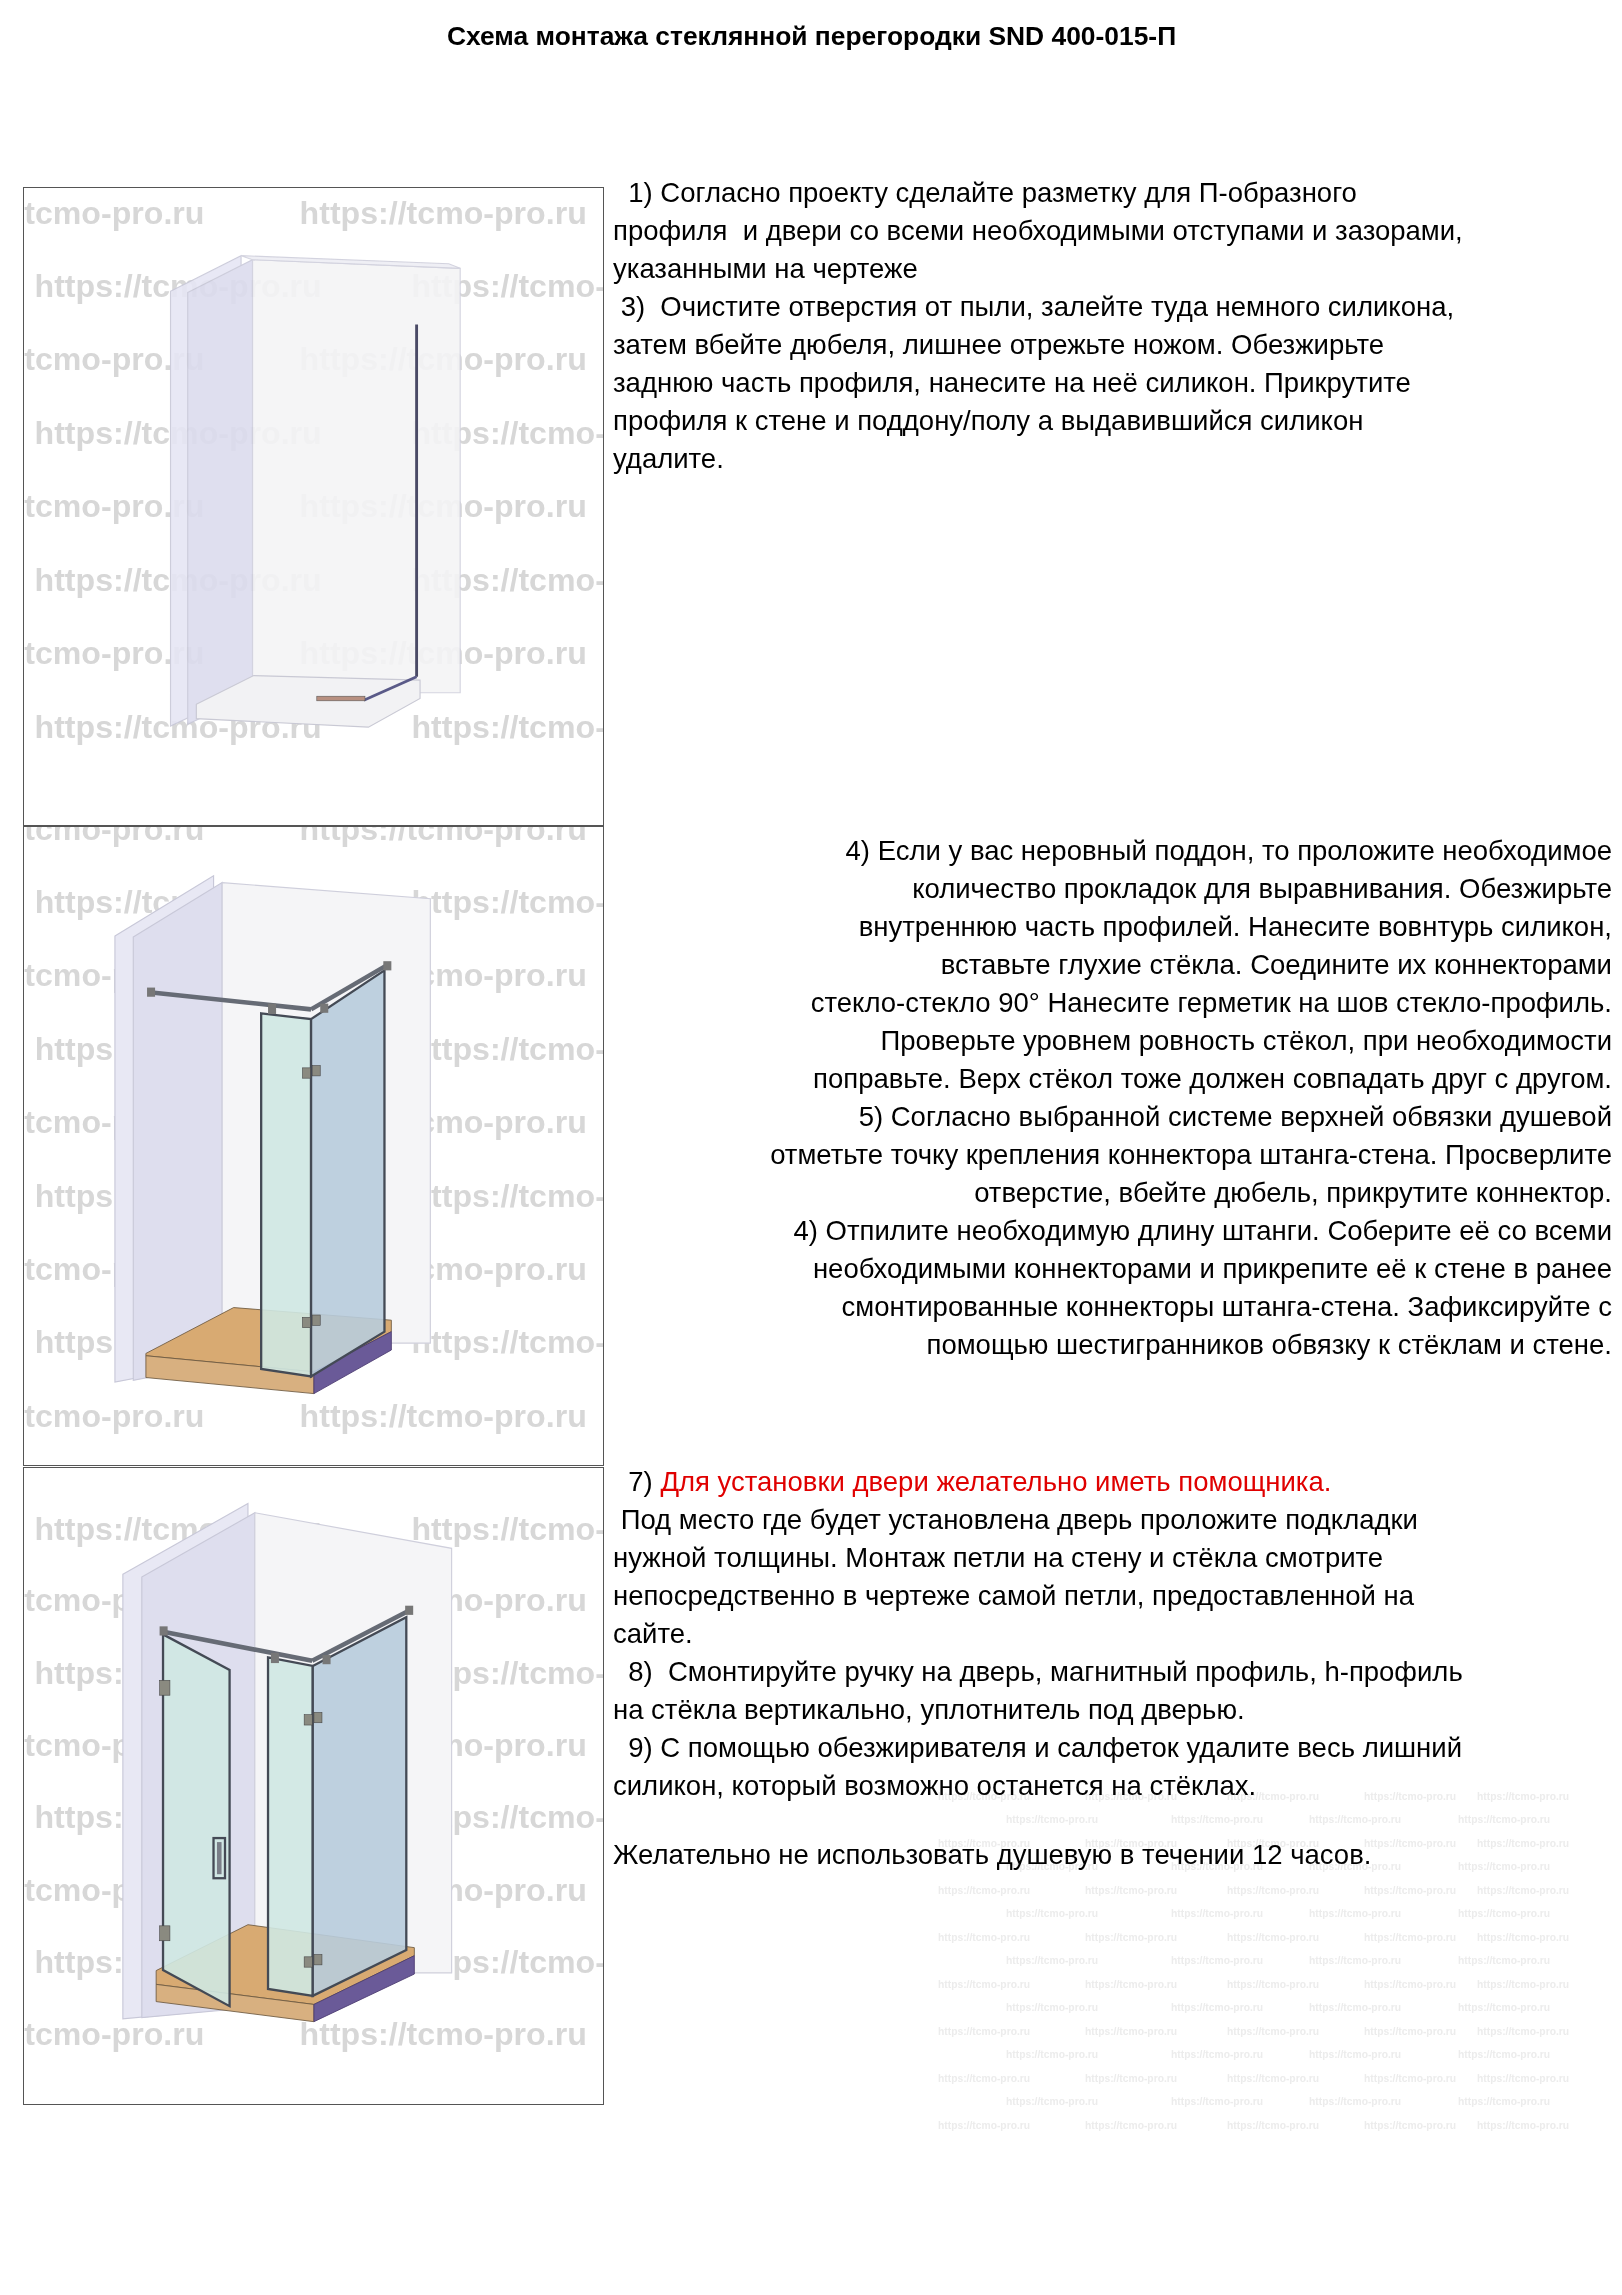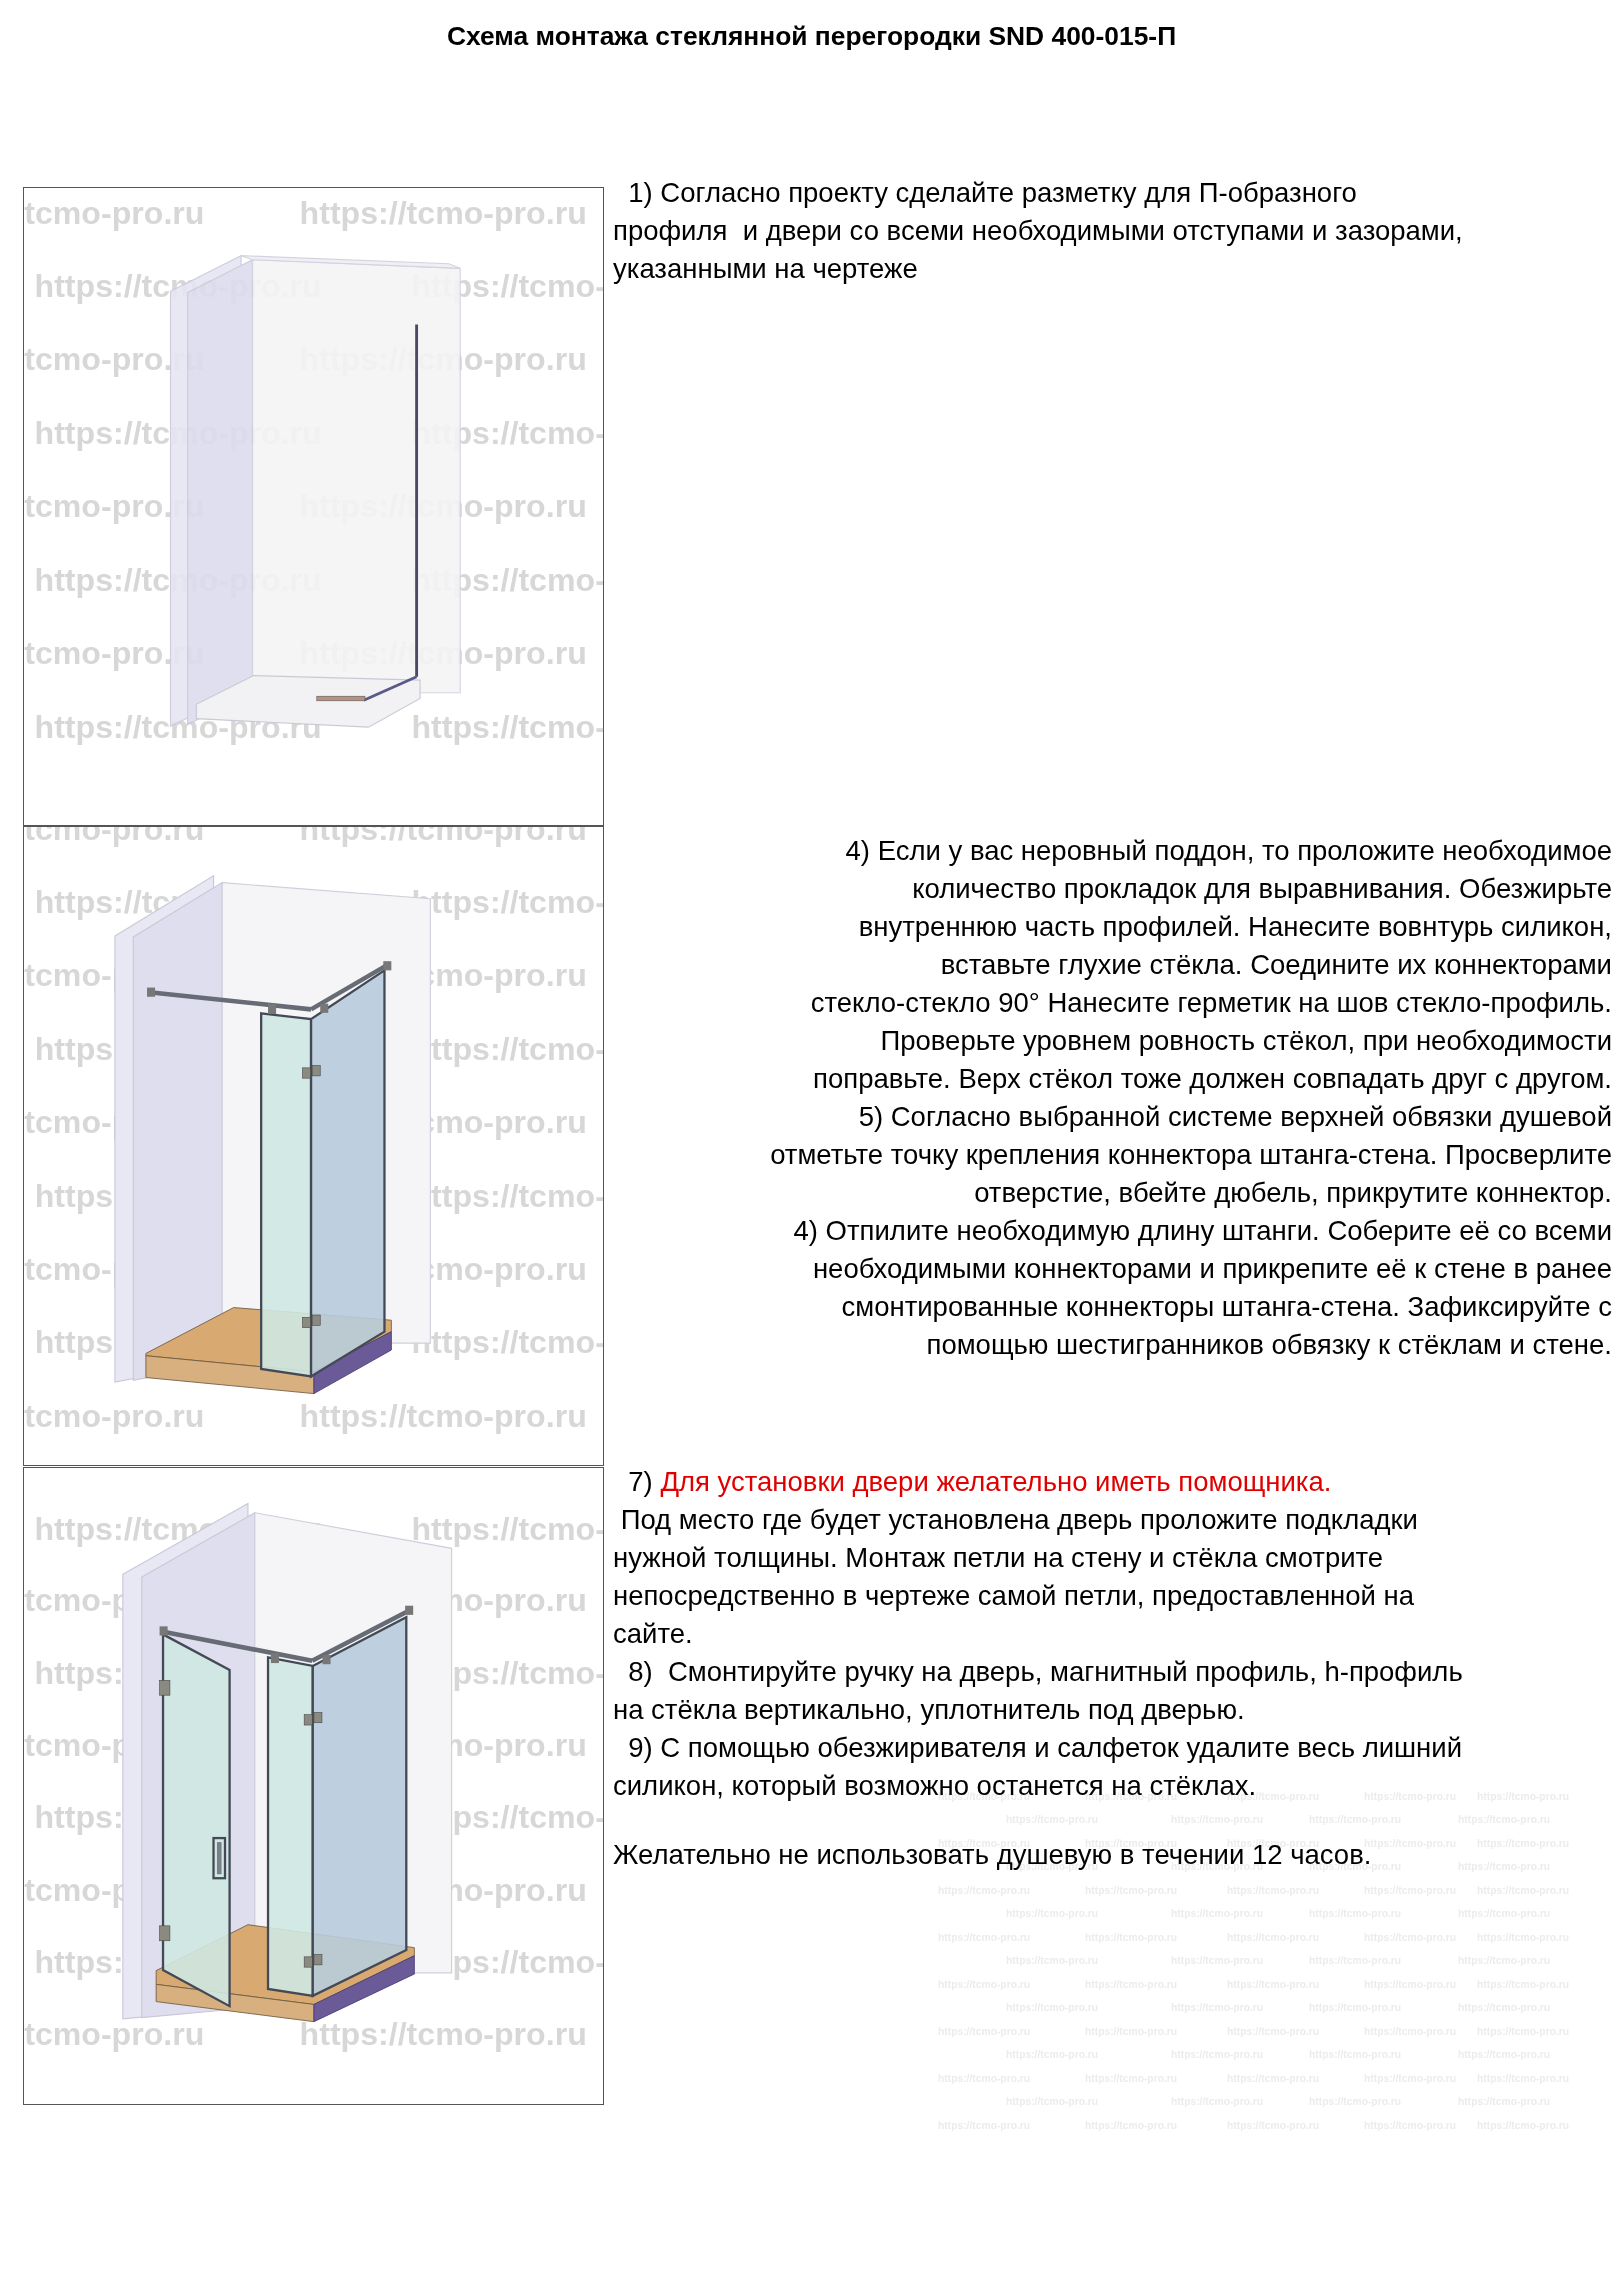--- a/index.html
+++ b/index.html
@@ -170,21 +170,25 @@
       <rect x="488" y="430" width="14" height="18" fill="#8a8a80" stroke="#444" stroke-width="1"></rect>
       <rect x="505" y="426" width="14" height="18" fill="#8a8a80" stroke="#444" stroke-width="1"></rect>
       <rect x="488" y="852" width="14" height="18" fill="#8a8a80" stroke="#444" stroke-width="1"></rect>
       <rect x="505" y="848" width="14" height="18" fill="#8a8a80" stroke="#444" stroke-width="1"></rect>
     </g>
   </svg>
 </div>
 
 <div class="text-block tb1"><div>  1) Согласно проекту сделайте разметку для П-образного
 профиля  и двери со всеми необходимыми отступами и зазорами,
-указанными на чертеже</div></div>
+указанными на чертеже</div><div> 3)  Очистите отверстия от пыли, залейте туда немного силикона,
+затем вбейте дюбеля, лишнее отрежьте ножом. Обезжирьте
+заднюю часть профиля, нанесите на неё силикон. Прикрутите
+профиля к стене и поддону/полу а выдавившийся силикон
+удалите.</div></div>
 
 <div class="text-block tb2"><div>  4) Если у вас неровный поддон, то проложите необходимое
 количество прокладок для выравнивания. Обезжирьте
 внутреннюю часть профилей. Нанесите вовнтурь силикон,
 вставьте глухие стёкла. Соедините их коннекторами
 стекло-стекло 90° Нанесите герметик на шов стекло-профиль.
 Проверьте уровнем ровность стёкол, при необходимости
 поправьте. Верх стёкол тоже должен совпадать друг с другом.</div><div>  5) Согласно выбранной системе верхней обвязки душевой
 отметьте точку крепления коннектора штанга-стена. Просверлите
 отверстие, вбейте дюбель, прикрутите коннектор.</div><div>  4) Отпилите необходимую длину штанги. Соберите её со всеми

